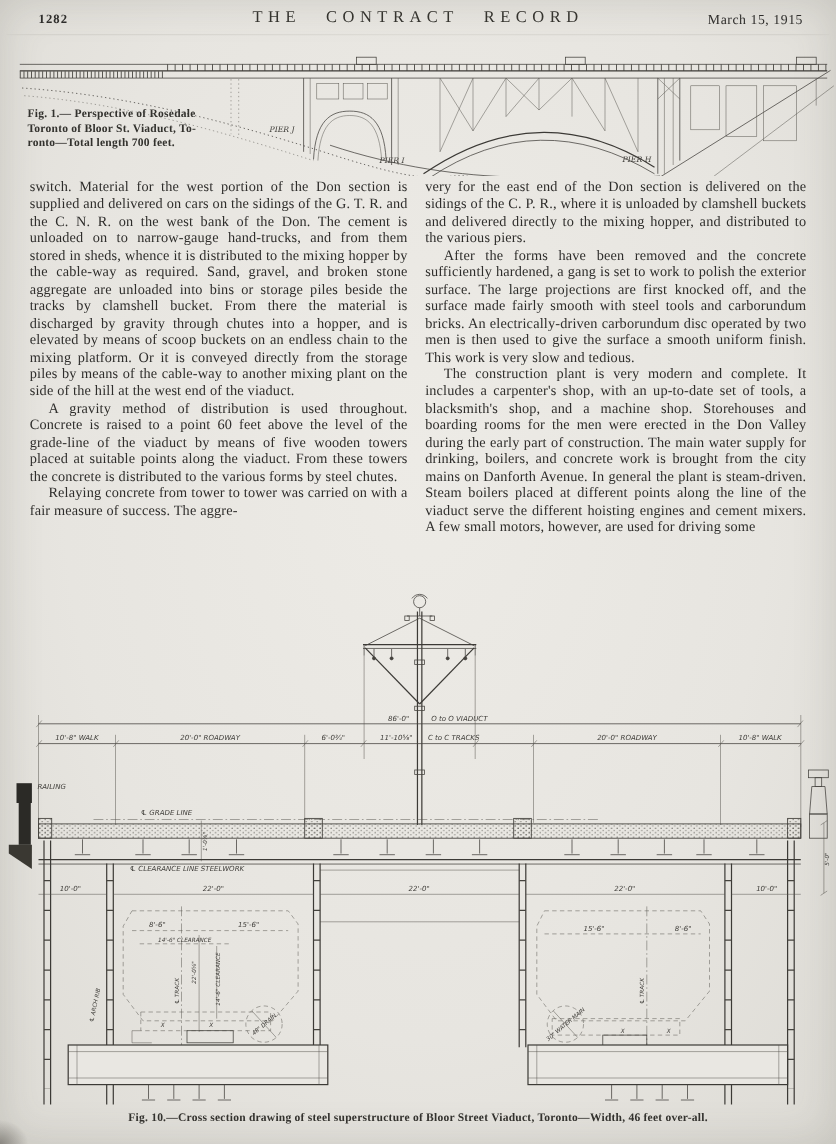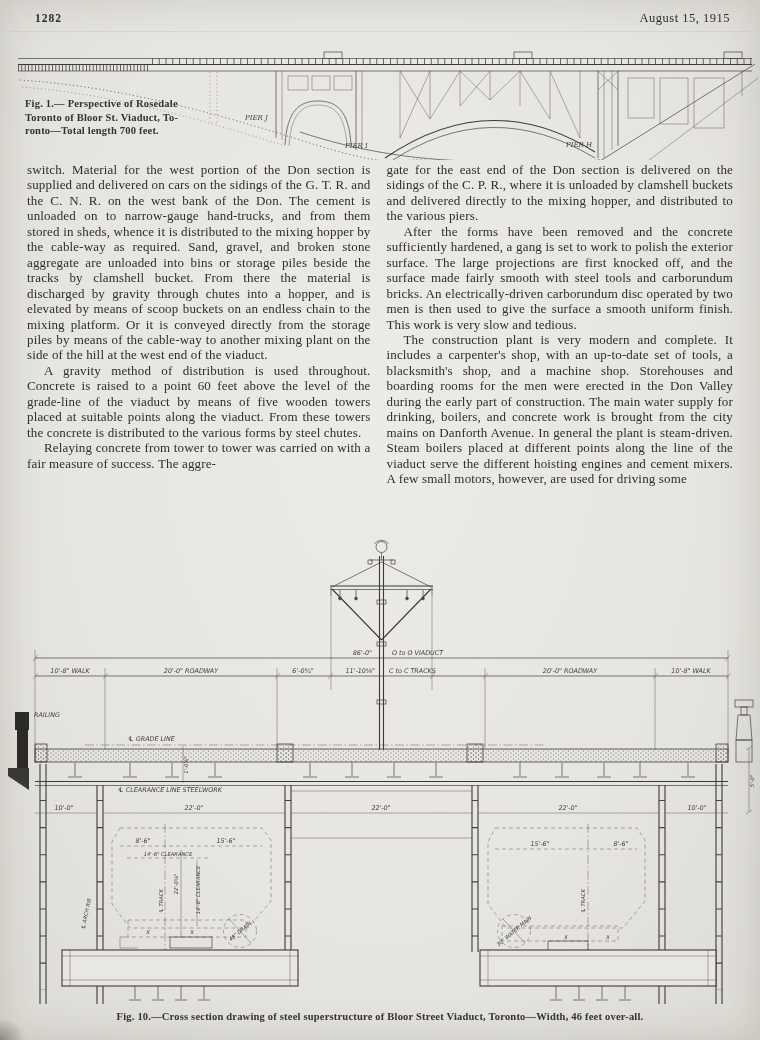--- a/index.html
+++ b/index.html
@@ -42,21 +42,22 @@
   text.pier{font:italic 7px "DejaVu Serif", serif;fill:#3e3c38;}
   .corner-blot{position:absolute;left:0;top:1018px;width:26px;height:22px;background:radial-gradient(ellipse at 0% 100%, rgba(60,56,50,.45), rgba(60,56,50,0) 70%);}
 </style>
 </head>
 <body>
 
 <div class="page">
 
   <div class="hdr">
     <div class="pn">1282</div>
-    <div class="dt">August 15, 1915</div>
+    <div class="ttl">THE  CONTRACT  RECORD</div>
+    <div class="dt">March 15, 1915</div>
   </div>
   <div class="hdr-rule"></div>
 
   <svg class="fig9" width="760" height="127" viewBox="0 33 760 127">
 
     <line class="ln" x1="18" y1="58.5" x2="752" y2="58.5"></line>
     <line class="md" x1="18" y1="64.5" x2="752" y2="64.5"></line>
     <line class="ln" x1="18" y1="71" x2="752" y2="71"></line>
     <line x1="152" y1="61.5" x2="752" y2="61.5" stroke="#45433e" stroke-width="6" stroke-dasharray="0.8 6"></line>
     <line x1="18" y1="67.8" x2="150" y2="67.8" stroke="#45433e" stroke-width="6.2" stroke-dasharray="0.8 2.6"></line>
@@ -127,21 +128,21 @@
     <div>ronto—Total length 700 feet.</div>
   </div>
 
   <div class="article">
     <div class="col">
       <p class="noindent">switch.  Material for the west portion of the Don section is supplied and delivered on cars on the sidings of the G. T. R. and the C. N. R. on the west bank of the Don.  The cement is unloaded on to narrow-gauge hand-trucks, and from them stored in sheds, whence it is distributed to the mixing hopper by the cable-way as required.  Sand, gravel, and broken stone aggregate are unloaded into bins or storage piles beside the tracks by clamshell bucket.  From there the material is discharged by gravity through chutes into a hopper, and is elevated by means of scoop buckets on an endless chain to the mixing platform.  Or it is conveyed directly from the storage piles by means of the cable-way to another mixing plant on the side of the hill at the west end of the viaduct.</p>
       <p>A gravity method of distribution is used throughout.  Concrete is raised to a point 60 feet above the level of the grade-line of the viaduct by means of five wooden towers placed at suitable points along the viaduct.  From these towers the concrete is distributed to the various forms by steel chutes.</p>
       <p>Relaying concrete from tower to tower was carried on with a fair measure of success.  The aggre-</p>
     </div>
     <div class="col" style="width:348px">
-      <p class="noindent">gate for the east end of the Don section is delivered on the sidings of the C. P. R., where it is unloaded by clamshell buckets and delivered directly to the mixing hopper, and distributed to the various piers.</p>
+      <p class="noindent">very for the east end of the Don section is delivered on the sidings of the C. P. R., where it is unloaded by clamshell buckets and delivered directly to the mixing hopper, and distributed to the various piers.</p>
       <p>After the forms have been removed and the concrete sufficiently hardened, a gang is set to work to polish the exterior surface.  The large projections are first knocked off, and the surface made fairly smooth with steel tools and carborundum bricks.  An electrically-driven carborundum disc operated by two men is then used to give the surface a smooth uniform finish.  This work is very slow and tedious.</p>
       <p>The construction plant is very modern and complete.  It includes a carpenter's shop, with an up-to-date set of tools, a blacksmith's shop, and a machine shop.  Storehouses and boarding rooms for the men were erected in the Don Valley during the early part of construction.  The main water supply for drinking, boilers, and concrete work is brought from the city mains on Danforth Avenue.  In general the plant is steam-driven.  Steam boilers placed at different points along the line of the viaduct serve the different hoisting engines and cement mixers.  A few small motors, however, are used for driving some</p>
     </div>
   </div>
 
   <svg class="fig10" width="760" height="473" viewBox="0 535 760 473">
     <defs>
       <pattern id="stip" width="5" height="4" patternUnits="userSpaceOnUse">
         <circle cx="1" cy="1" r=".55" fill="#56544e"></circle>
         <circle cx="3.4" cy="2.9" r=".5" fill="#56544e"></circle>

